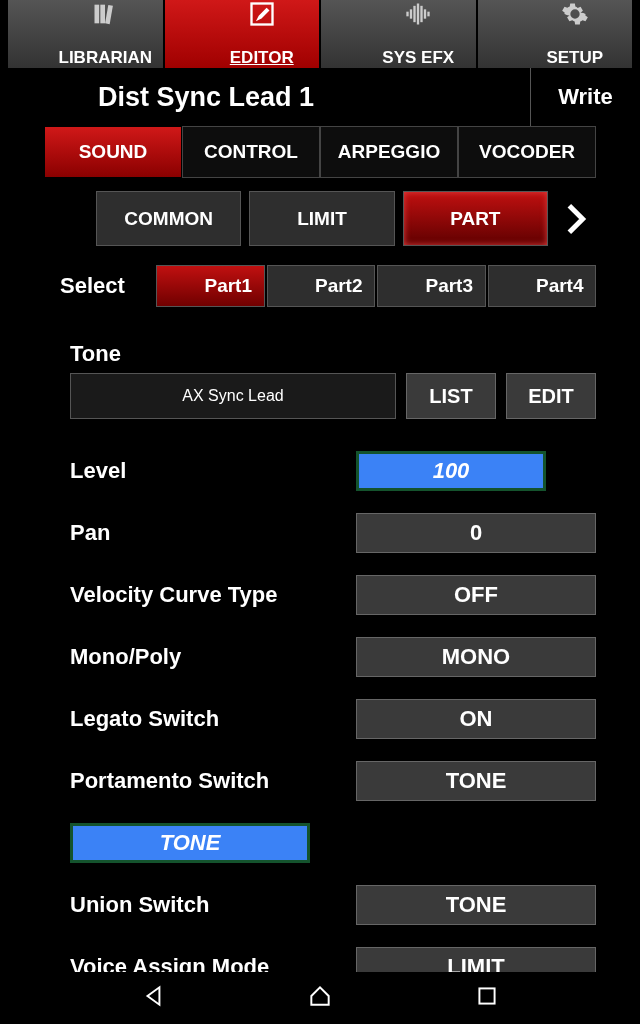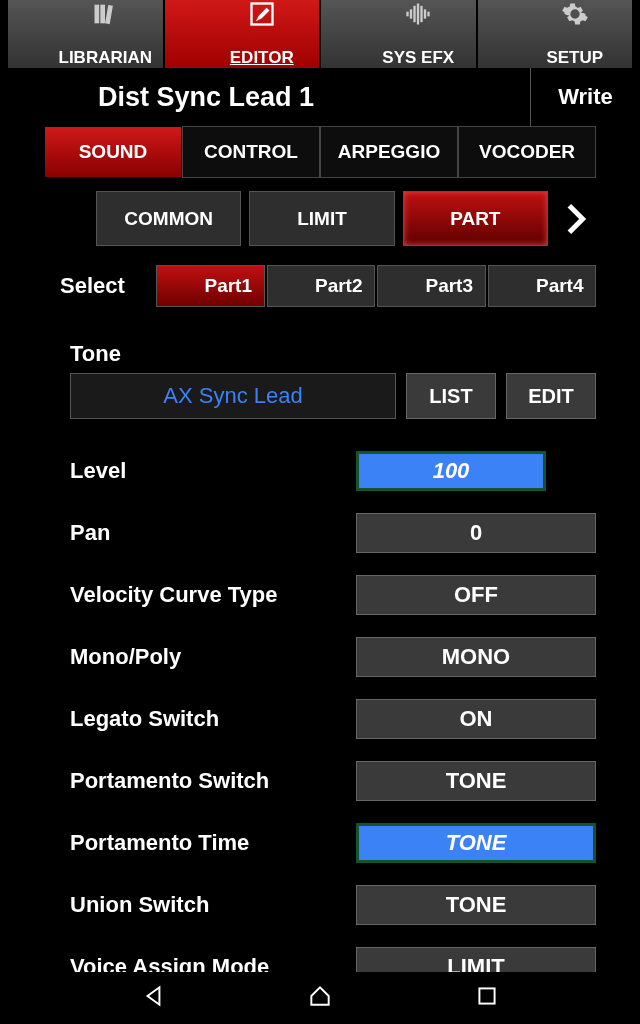--- a/index.html
+++ b/index.html
@@ -149,22 +149,22 @@
       height: 46px;
       margin-bottom: 32px;
     }
     .tone-field {
       flex: 1;
       background: #1a1a1a;
       border: 1px solid #555;
       display: flex;
       align-items: center;
       justify-content: center;
-      color: #3b82f6;
-      font-size: 22px;
+      color: #ffffff;
+      font-size: 16px;
     }
     .tone-btn {
       width: 90px;
       background: #3a3a3a;
       border: 1px solid #666;
       display: flex;
       align-items: center;
       justify-content: center;
       font-size: 20px;
       font-weight: bold;
@@ -310,21 +310,20 @@
       </div>
       <div class="param-row">
         <div class="param-label">Legato Switch</div>
         <div class="param-value">ON</div>
       </div>
       <div class="param-row">
         <div class="param-label">Portamento Switch</div>
         <div class="param-value">TONE</div>
       </div>
       <div class="param-row">
-        <div class="param-label">Portamento Time</div>
         <div class="param-value highlight">TONE</div>
       </div>
       <div class="param-row">
         <div class="param-label">Union Switch</div>
         <div class="param-value">TONE</div>
       </div>
       <div class="param-row">
         <div class="param-label">Voice Assign Mode</div>
         <div class="param-value">LIMIT</div>
       </div>

